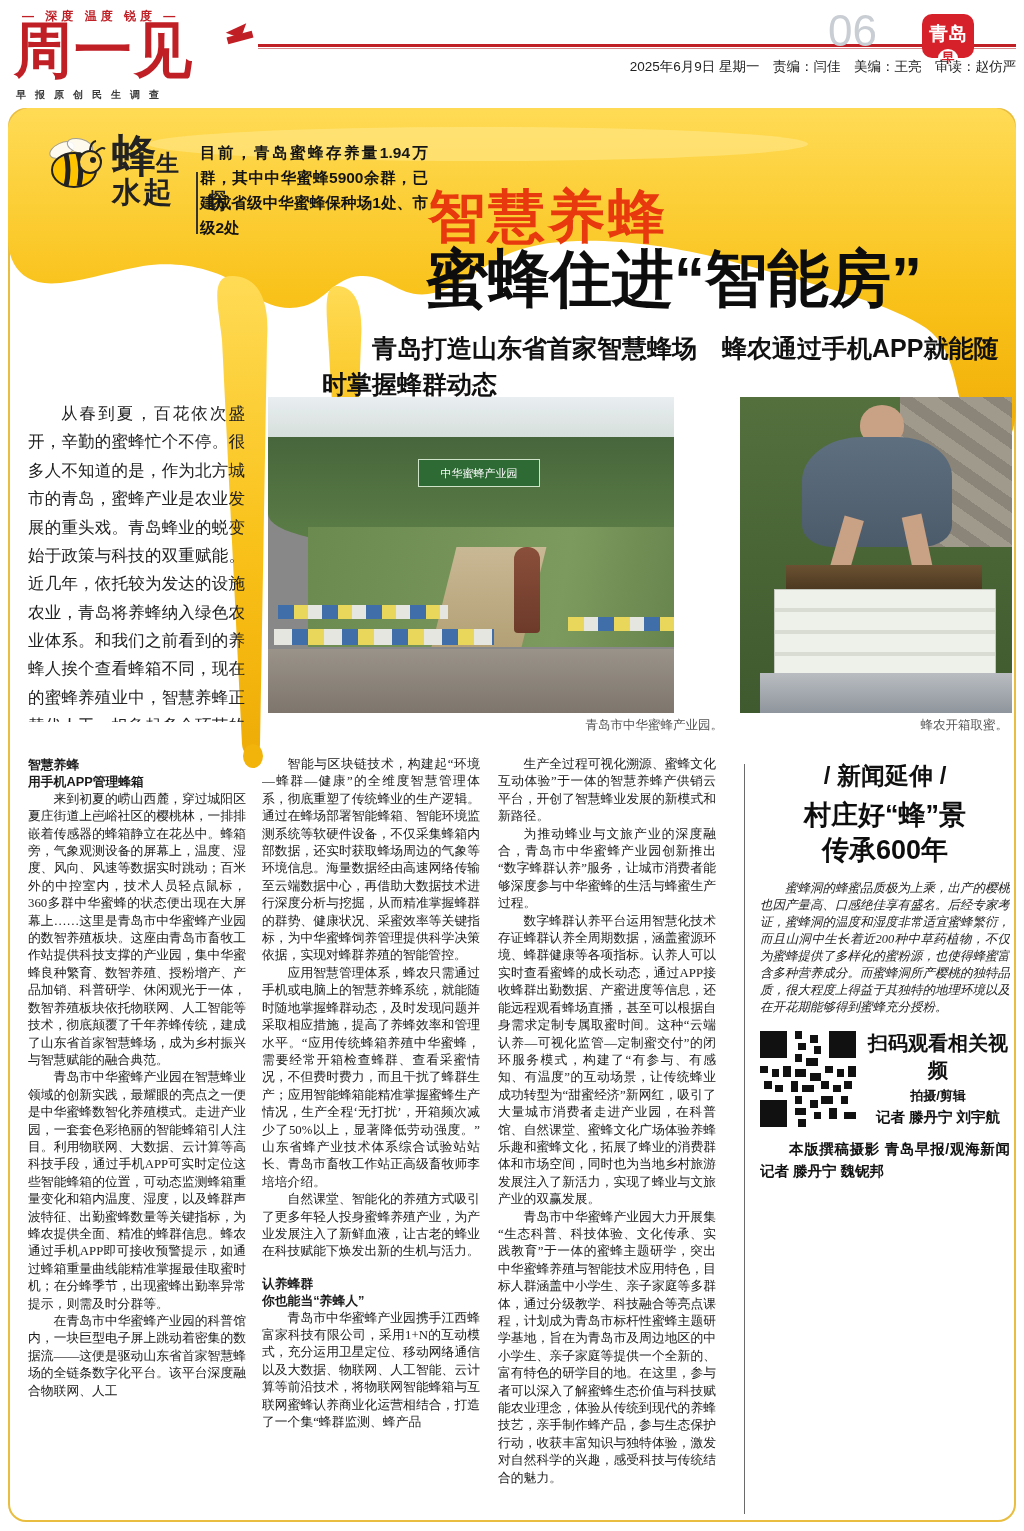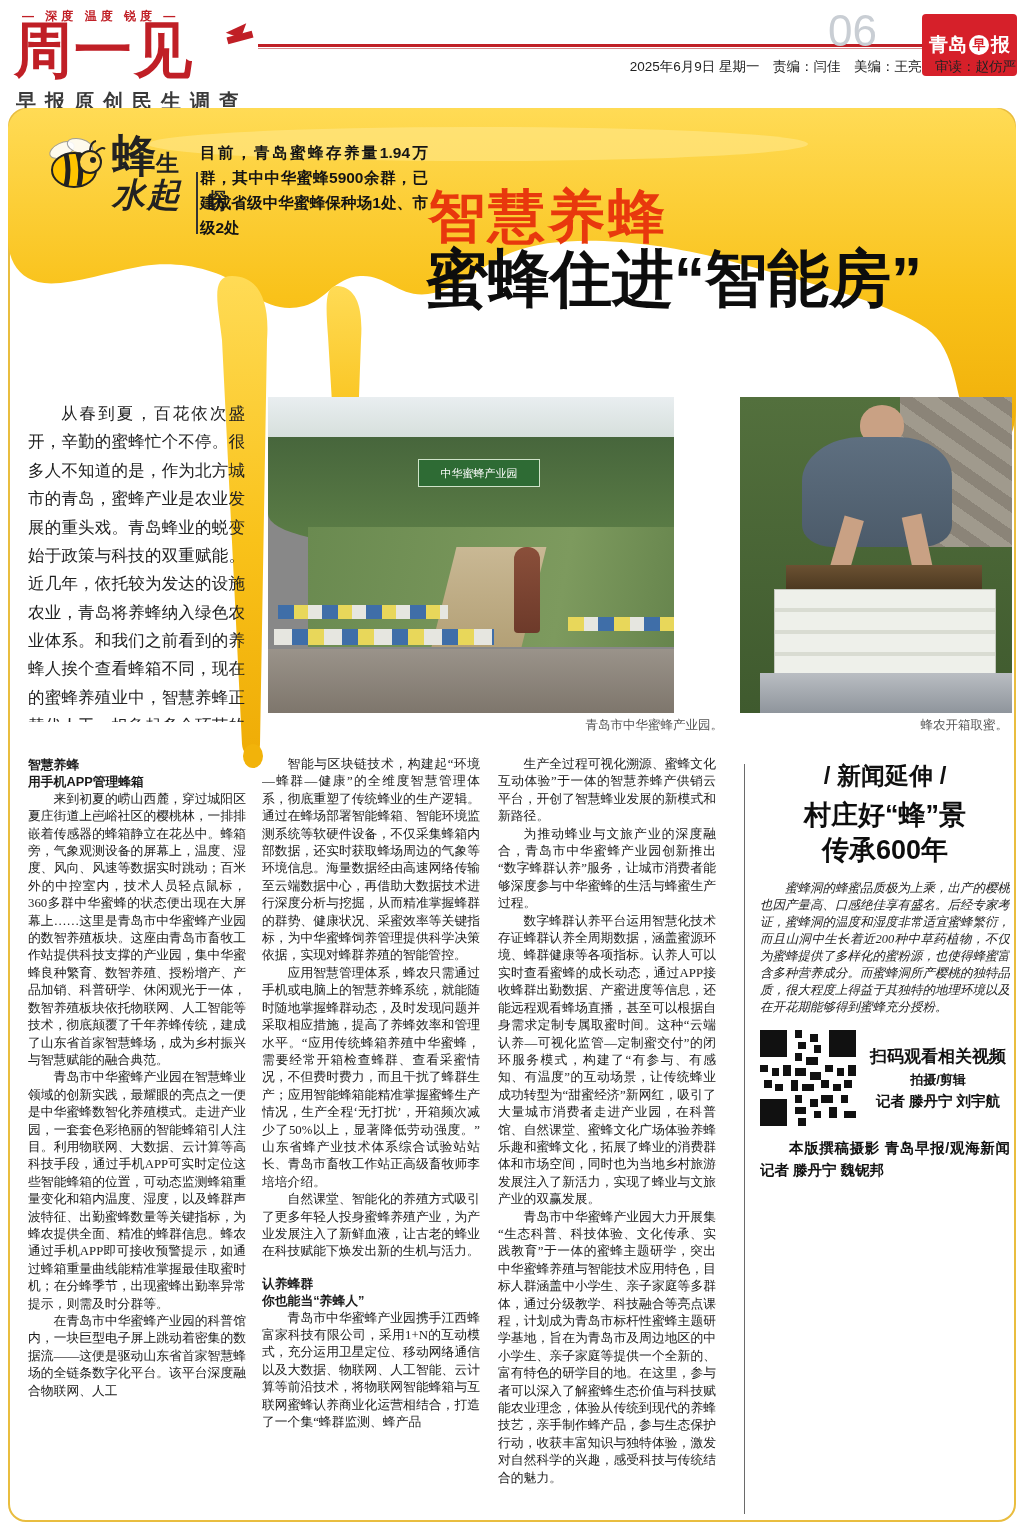--- a/index.html
+++ b/index.html
@@ -10,41 +10,41 @@
         font-size:12px;font-weight:700;color:#c01f26;letter-spacing:4px;}
   .mast-logo{position:absolute;left:14px;top:22px;font-family:"Liberation Serif",serif;
         font-size:58px;font-weight:900;color:#c01f26;letter-spacing:2px;line-height:1;
         transform:scaleY(1.05);}
   .mast-arrow{position:absolute;left:228px;top:20px;width:0;height:0;
         border-left:16px solid transparent;border-bottom:16px solid #c01f26;
         transform:rotate(20deg);}
   .mast-arrow:after{content:"";position:absolute;left:-14px;top:12px;width:26px;height:7px;
         background:#c01f26;transform:rotate(-35deg);}
   .mast-sub{position:absolute;left:16px;top:88px;font-family:Liberation Sans, sans-serif;
-        font-size:20px;font-weight:700;color:#3a3a3a;letter-spacing:9px;}
+        font-size:10px;font-weight:700;color:#3a3a3a;letter-spacing:9px;}
   .mast-rule{position:absolute;left:258px;top:44px;width:758px;height:3px;background:#c01f26;}
   .mast-rule:after{content:"";position:absolute;left:0;top:4px;width:100%;height:1px;background:#d98a8d;}
   .page-num{position:absolute;left:828px;top:6px;font-family:"Liberation Sans",sans-serif;
         font-size:44px;color:#c9ced4;font-weight:400;}
-  .brand-box{position:absolute;left:922px;top:14px;height:30px;background:#d6202a;border-radius:4px;
-        display:flex;align-items:center;padding:16px 7px;gap:2px;
-        font-family:"Liberation Sans",sans-serif;font-weight:900;color:#fff;font-size:19px;}
+  .brand-box{position:absolute;left:922px;top:14px;height:30px;background:#d6202a;border-radius:10px;
+        display:flex;align-items:center;padding:7px 7px;gap:2px;
+        font-family:"Liberation Sans",sans-serif;font-weight:900;color:#fff;font-size:19px;flex-direction:column;}
   .brand-circle{display:inline-flex;align-items:center;justify-content:center;width:20px;height:20px;
         border-radius:50%;background:#fff;color:#d6202a;font-size:13px;font-weight:900;}
   .dateline{position:absolute;right:8px;top:58px;font-family:"Liberation Sans",sans-serif;
         font-size:13.5px;color:#222;}
   
   .gold-card{position:absolute;left:8px;top:108px;width:1004px;height:1410px;
         border:2px solid #e9bd3f;border-radius:18px;background:#fff;}
   .honey{position:absolute;left:8px;top:108px;width:1008px;height:660px;pointer-events:none;}
   
   .mascot{position:absolute;left:38px;top:132px;width:74px;height:66px;}
   .mascot-name{position:absolute;left:112px;top:134px;font-family:"Liberation Sans",sans-serif;
         font-weight:900;color:#222;line-height:1.0;}
-  .mn1{font-size:44px;} .mn1 small{font-size:23px;font-weight:900;} .mn2{font-size:33px;letter-spacing:2px;font-style:italic;}
+  .mn1{font-size:44px;} .mn1 small{font-size:23px;font-weight:900;} .mn2{font-size:29px;letter-spacing:2px;}
   .mascot-div{position:absolute;left:196px;top:172px;width:2px;height:62px;background:#333;}
   .mascot-tag{position:absolute;left:206px;top:176px;writing-mode:vertical-rl;
         font-family:"Liberation Sans",sans-serif;font-size:17px;font-weight:700;color:#222;letter-spacing:4px;}
   .banner-intro{position:absolute;left:200px;top:140px;width:228px;
         font-family:"Liberation Sans",sans-serif;font-size:15.5px;font-weight:700;
         line-height:1.62;color:#141414;text-align:justify;}
   .hl-red{position:absolute;left:428px;top:188px;font-family:"Liberation Sans",sans-serif;
         font-size:57px;font-weight:900;color:#e8380d;letter-spacing:3px;line-height:1;}
   .hl-black{position:absolute;left:426px;top:248px;font-family:"Liberation Sans",sans-serif;
         font-size:62px;font-weight:900;color:#0d0d0d;letter-spacing:0px;line-height:1;white-space:nowrap;}
@@ -69,21 +69,21 @@
   .sidebar{position:absolute;left:760px;top:758px;width:250px;height:760px;overflow:hidden;}
   .side-label{text-align:center;font-family:"Liberation Sans",sans-serif;font-size:24px;
         font-weight:900;color:#111;margin:2px 0 6px 0;}
   .side-title{text-align:center;font-family:"Liberation Sans",sans-serif;font-size:27px;
         font-weight:900;color:#0d0d0d;line-height:1.3;margin:0 0 12px 0;}
   .sidebar p.kai{margin:0;text-indent:2em;font-size:12.5px;line-height:17px;color:#222;
         font-style:italic;text-align:justify;}
   .qr-row{display:flex;align-items:center;gap:10px;margin-top:14px;}
   .qr-box{width:96px;height:96px;flex:0 0 auto;}
   .qr-txt{font-family:"Liberation Sans",sans-serif;font-weight:700;color:#111;text-align:center;flex:1;}
-  .qr-txt .l1{font-size:17px;} .qr-txt .l2{font-size:13px;margin:3px 0;} .qr-txt .l3{font-size:14.5px;}
+  .qr-txt .l1{font-size:20px;} .qr-txt .l2{font-size:13px;margin:3px 0;} .qr-txt .l3{font-size:14.5px;}
   .page-credit{margin-top:12px;font-family:"Liberation Sans",sans-serif;font-size:14.5px;
         font-weight:700;color:#111;line-height:1.5;text-indent:2em;text-align:justify;}
   
   .pb{position:absolute;}
 </style>
 </head>
 <body>
 
 <div class="page">
 
@@ -132,20 +132,21 @@
   <div class="mascot-name">
     <div class="mn1"><span>蜂</span><small>生</small></div>
     <div class="mn2">水起</div>
   </div>
   <div class="mascot-div"></div>
   <div class="mascot-tag">探访</div>
 
   <div class="banner-intro">目前，青岛蜜蜂存养量1.94万群，其中中华蜜蜂5900余群，已建成省级中华蜜蜂保种场1处、市级2处</div>
   <div class="hl-red">智慧养蜂</div>
   <div class="hl-black">蜜蜂住进“智能房”</div>
+  <div class="deck">青岛打造山东省首家智慧蜂场　蜂农通过手机APP就能随时掌握蜂群动态</div>
 
   <div class="lede">从春到夏，百花依次盛开，辛勤的蜜蜂忙个不停。很多人不知道的是，作为北方城市的青岛，蜜蜂产业是农业发展的重头戏。青岛蜂业的蜕变始于政策与科技的双重赋能。近几年，依托较为发达的设施农业，青岛将养蜂纳入绿色农业体系。和我们之前看到的养蜂人挨个查看蜂箱不同，现在的蜜蜂养殖业中，智慧养蜂正替代人工，担负起多个环节的工作。</div>
 
   <div class="photo" style="left:268px;width:406px;height:316px;">
     <div class="pb" style="left:0;top:0;width:462px;height:60px;background:linear-gradient(#e9eef0,#cdd8d2);"></div>
     <div class="pb" style="left:0;top:40px;width:462px;height:110px;background:linear-gradient(#47663c,#5d7f47);border-radius:0 0 40% 30%;"></div>
     <div class="pb" style="left:40px;top:130px;width:422px;height:120px;background:linear-gradient(100deg,#6a8a50,#7d9a5e 60%,#5c7b45);"></div>
     <div class="pb" style="left:150px;top:62px;width:120px;height:26px;background:#2e6b34;border:1px solid #cfe3c9;color:#fff;font-size:11px;font-family:'Liberation Sans',sans-serif;display:flex;align-items:center;justify-content:center;">中华蜜蜂产业园</div>
     <div class="pb" style="left:176px;top:150px;width:90px;height:100px;background:linear-gradient(#c9b894,#b3a076);transform:skewX(-14deg);"></div>
     <div class="pb" style="left:246px;top:150px;width:26px;height:86px;background:linear-gradient(#8a4f3a,#6d3a2a);border-radius:12px 12px 4px 4px;"></div>

